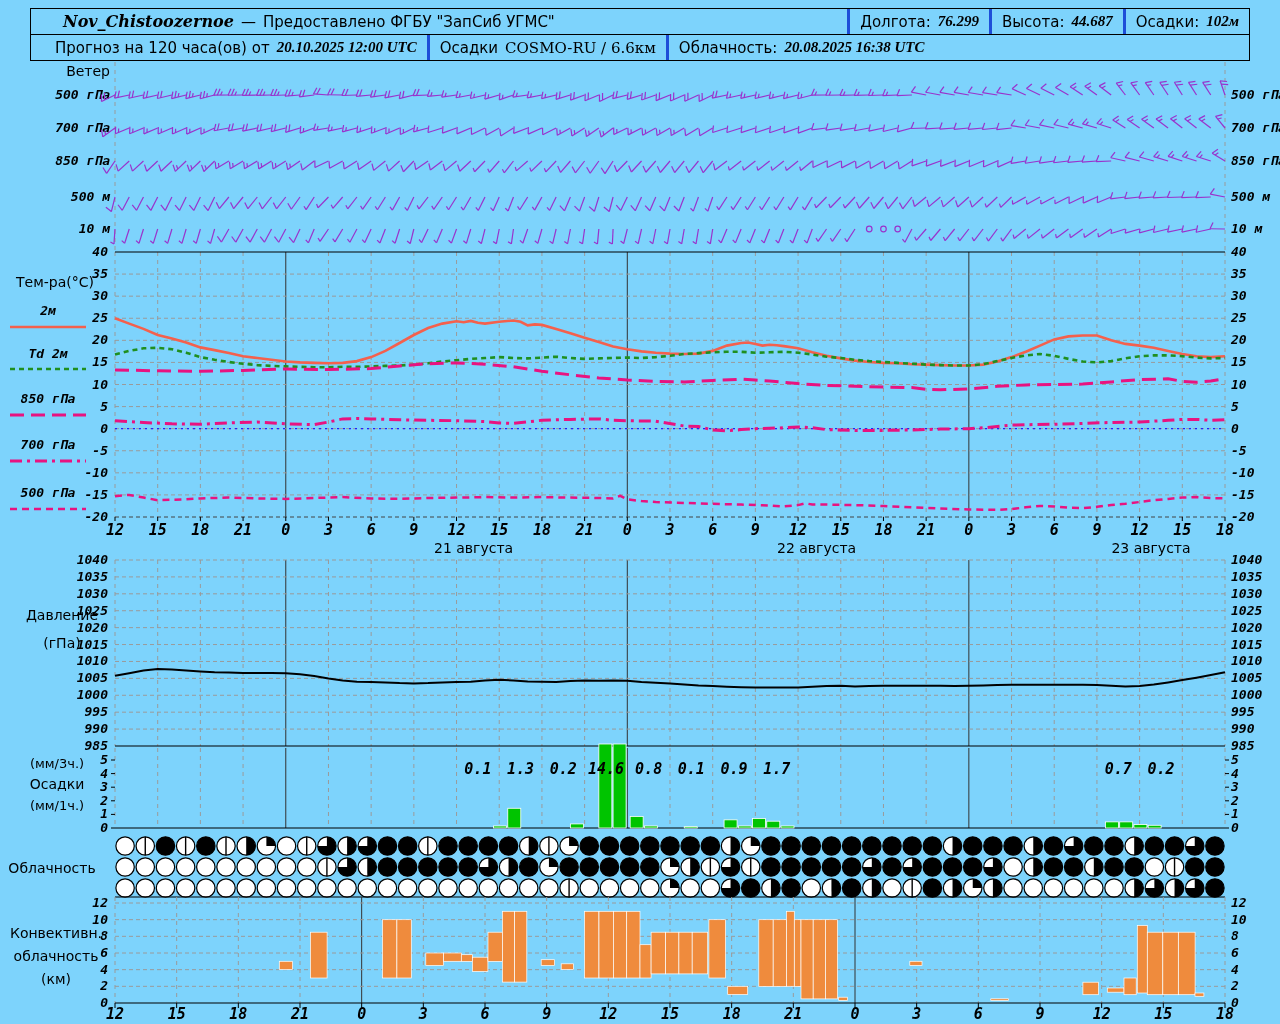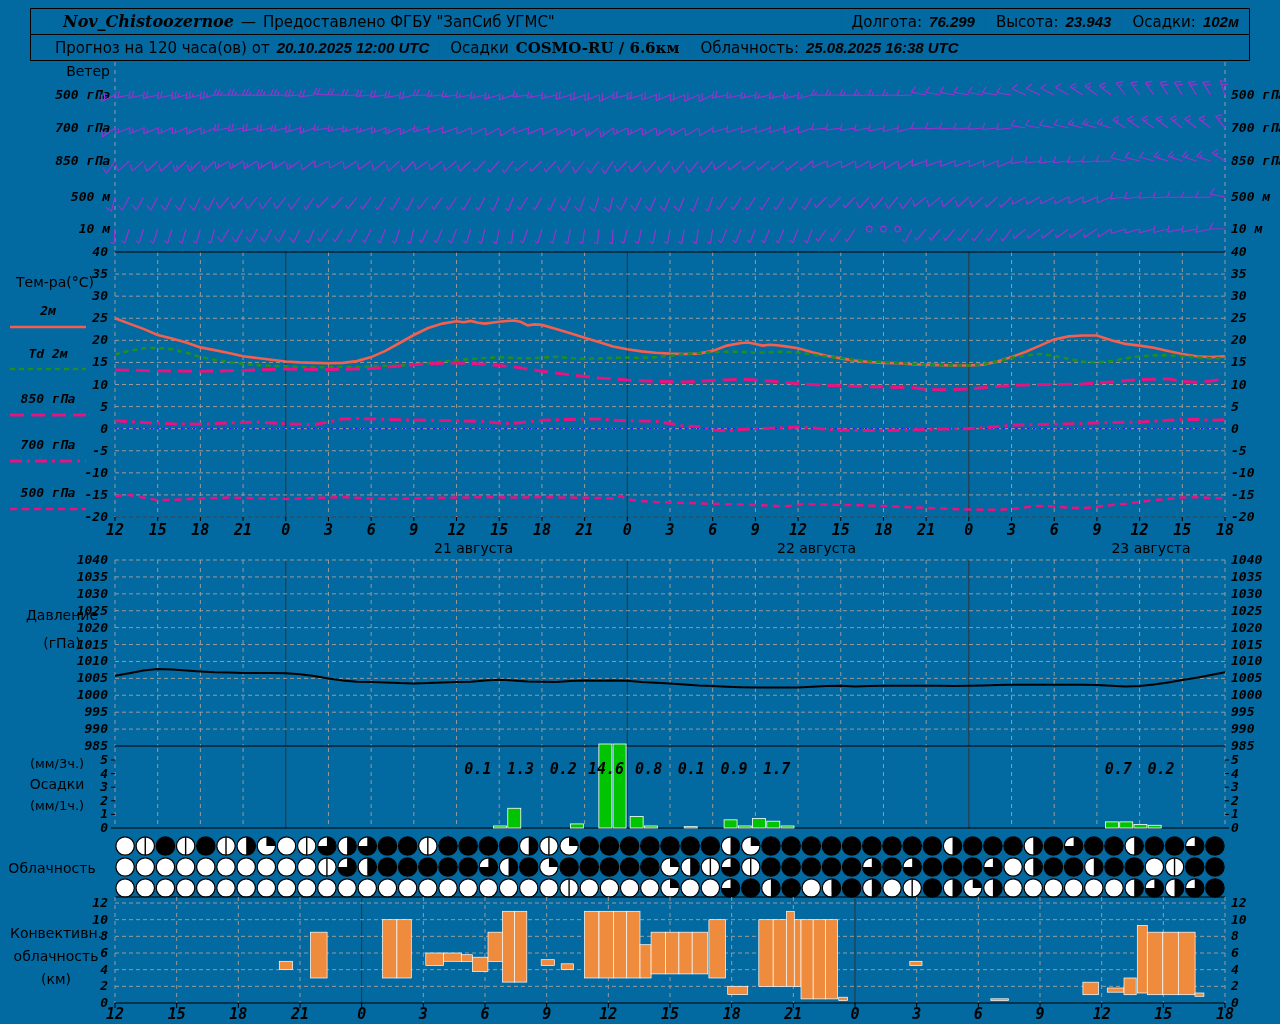--- a/index.html
+++ b/index.html
@@ -1,25 +1,25 @@
 <!DOCTYPE html>
 <html><head>
 <meta charset="utf-8">
 <style>
   html,body{margin:0;padding:0;background:#fff;}
-  #page{position:relative;width:1280px;height:1024px;background:#0369a1;overflow:hidden;
+  #page{position:relative;width:1280px;height:1024px;background:#7dd3fc;overflow:hidden;
         font-family:"DejaVu Sans",sans-serif;color:#000;}
   #hdr{position:absolute;left:30px;top:8px;width:1218px;border:1px solid #000;}
   .hrow{display:flex;align-items:center;height:25px;font-size:15px;white-space:nowrap;}
   .hrow+.hrow{border-top:1px solid #000;}
   .hcell{padding:0 10px;height:100%;display:flex;align-items:center;gap:7px;}
-  .hcell+.hcell{border-left:1px solid #1d4ed8;}
+  .hcell+.hcell{border-left:3px solid #1d4ed8;}
   .st{font-family:"DejaVu Serif",serif;font-style:italic;font-weight:bold;font-size:16px;}
-  .val{font-family:Liberation Sans, sans-serif;font-style:italic;font-weight:bold;font-size:15px;}
-  .mdl{font-family:"DejaVu Serif",serif;font-weight:bold;font-size:15px;}
+  .val{font-family:Liberation Serif, serif;font-style:italic;font-weight:bold;font-size:15px;}
+  .mdl{font-family:"DejaVu Serif",serif;font-weight:normal;font-size:15px;}
   svg{position:absolute;left:0;top:0;}
   .num{font-family:"DejaVu Sans Mono",monospace;font-style:italic;font-weight:bold;font-size:13px;fill:#000;}
   .numL{font-family:"DejaVu Sans Mono",monospace;font-style:italic;font-weight:bold;font-size:15px;fill:#000;}
   .lbl{font-family:"DejaVu Sans",sans-serif;font-size:14px;fill:#000;}
   .lblS{font-family:"DejaVu Sans",sans-serif;font-size:13px;fill:#000;}
 </style>
 </head>
 <body>
 
 <div id="page">
@@ -29,39 +29,39 @@
         <span class="st">Nov_Chistoozernoe</span>
         <span>—</span>
         <span>Предоставлено ФГБУ "ЗапСиб УГМС"</span>
       </div>
       <div class="hcell">
         <span>Долгота:</span>
         <span class="val">76.299</span>
       </div>
       <div class="hcell">
         <span>Высота:</span>
-        <span class="val">23.943</span>
+        <span class="val">44.687</span>
       </div>
       <div class="hcell">
         <span>Осадки:</span>
         <span class="val">102м</span>
       </div>
     </div>
     <div class="hrow">
       <div class="hcell" style="padding-left:24px;">
         <span>Прогноз на 120 часа(ов) от</span>
         <span class="val">20.10.2025 12:00 UTC</span>
       </div>
       <div class="hcell">
         <span>Осадки</span>
         <span class="mdl">COSMO-RU / 6.6км</span>
       </div>
       <div class="hcell" style="flex:1 1 auto;">
         <span>Облачность:</span>
-        <span class="val">25.08.2025 16:38 UTC</span>
+        <span class="val">20.08.2025 16:38 UTC</span>
       </div>
     </div>
   </div>
   <svg id="plot" width="1280" height="1024" viewBox="0 0 1280 1024">
       <g>
         <line x1="115" y1="62" x2="115" y2="250" stroke="#9a9a9a" stroke-width="1" stroke-dasharray="4 4"></line>
         <line x1="1225" y1="62" x2="1225" y2="250" stroke="#9a9a9a" stroke-width="1" stroke-dasharray="4 4"></line>
         <text x="110" y="76" text-anchor="end" class="lbl">Ветер</text>
         <text x="110" y="99" text-anchor="end" class="num">500 гПа</text>
         <text x="1231" y="99" text-anchor="start" class="num">500 гПа</text>

